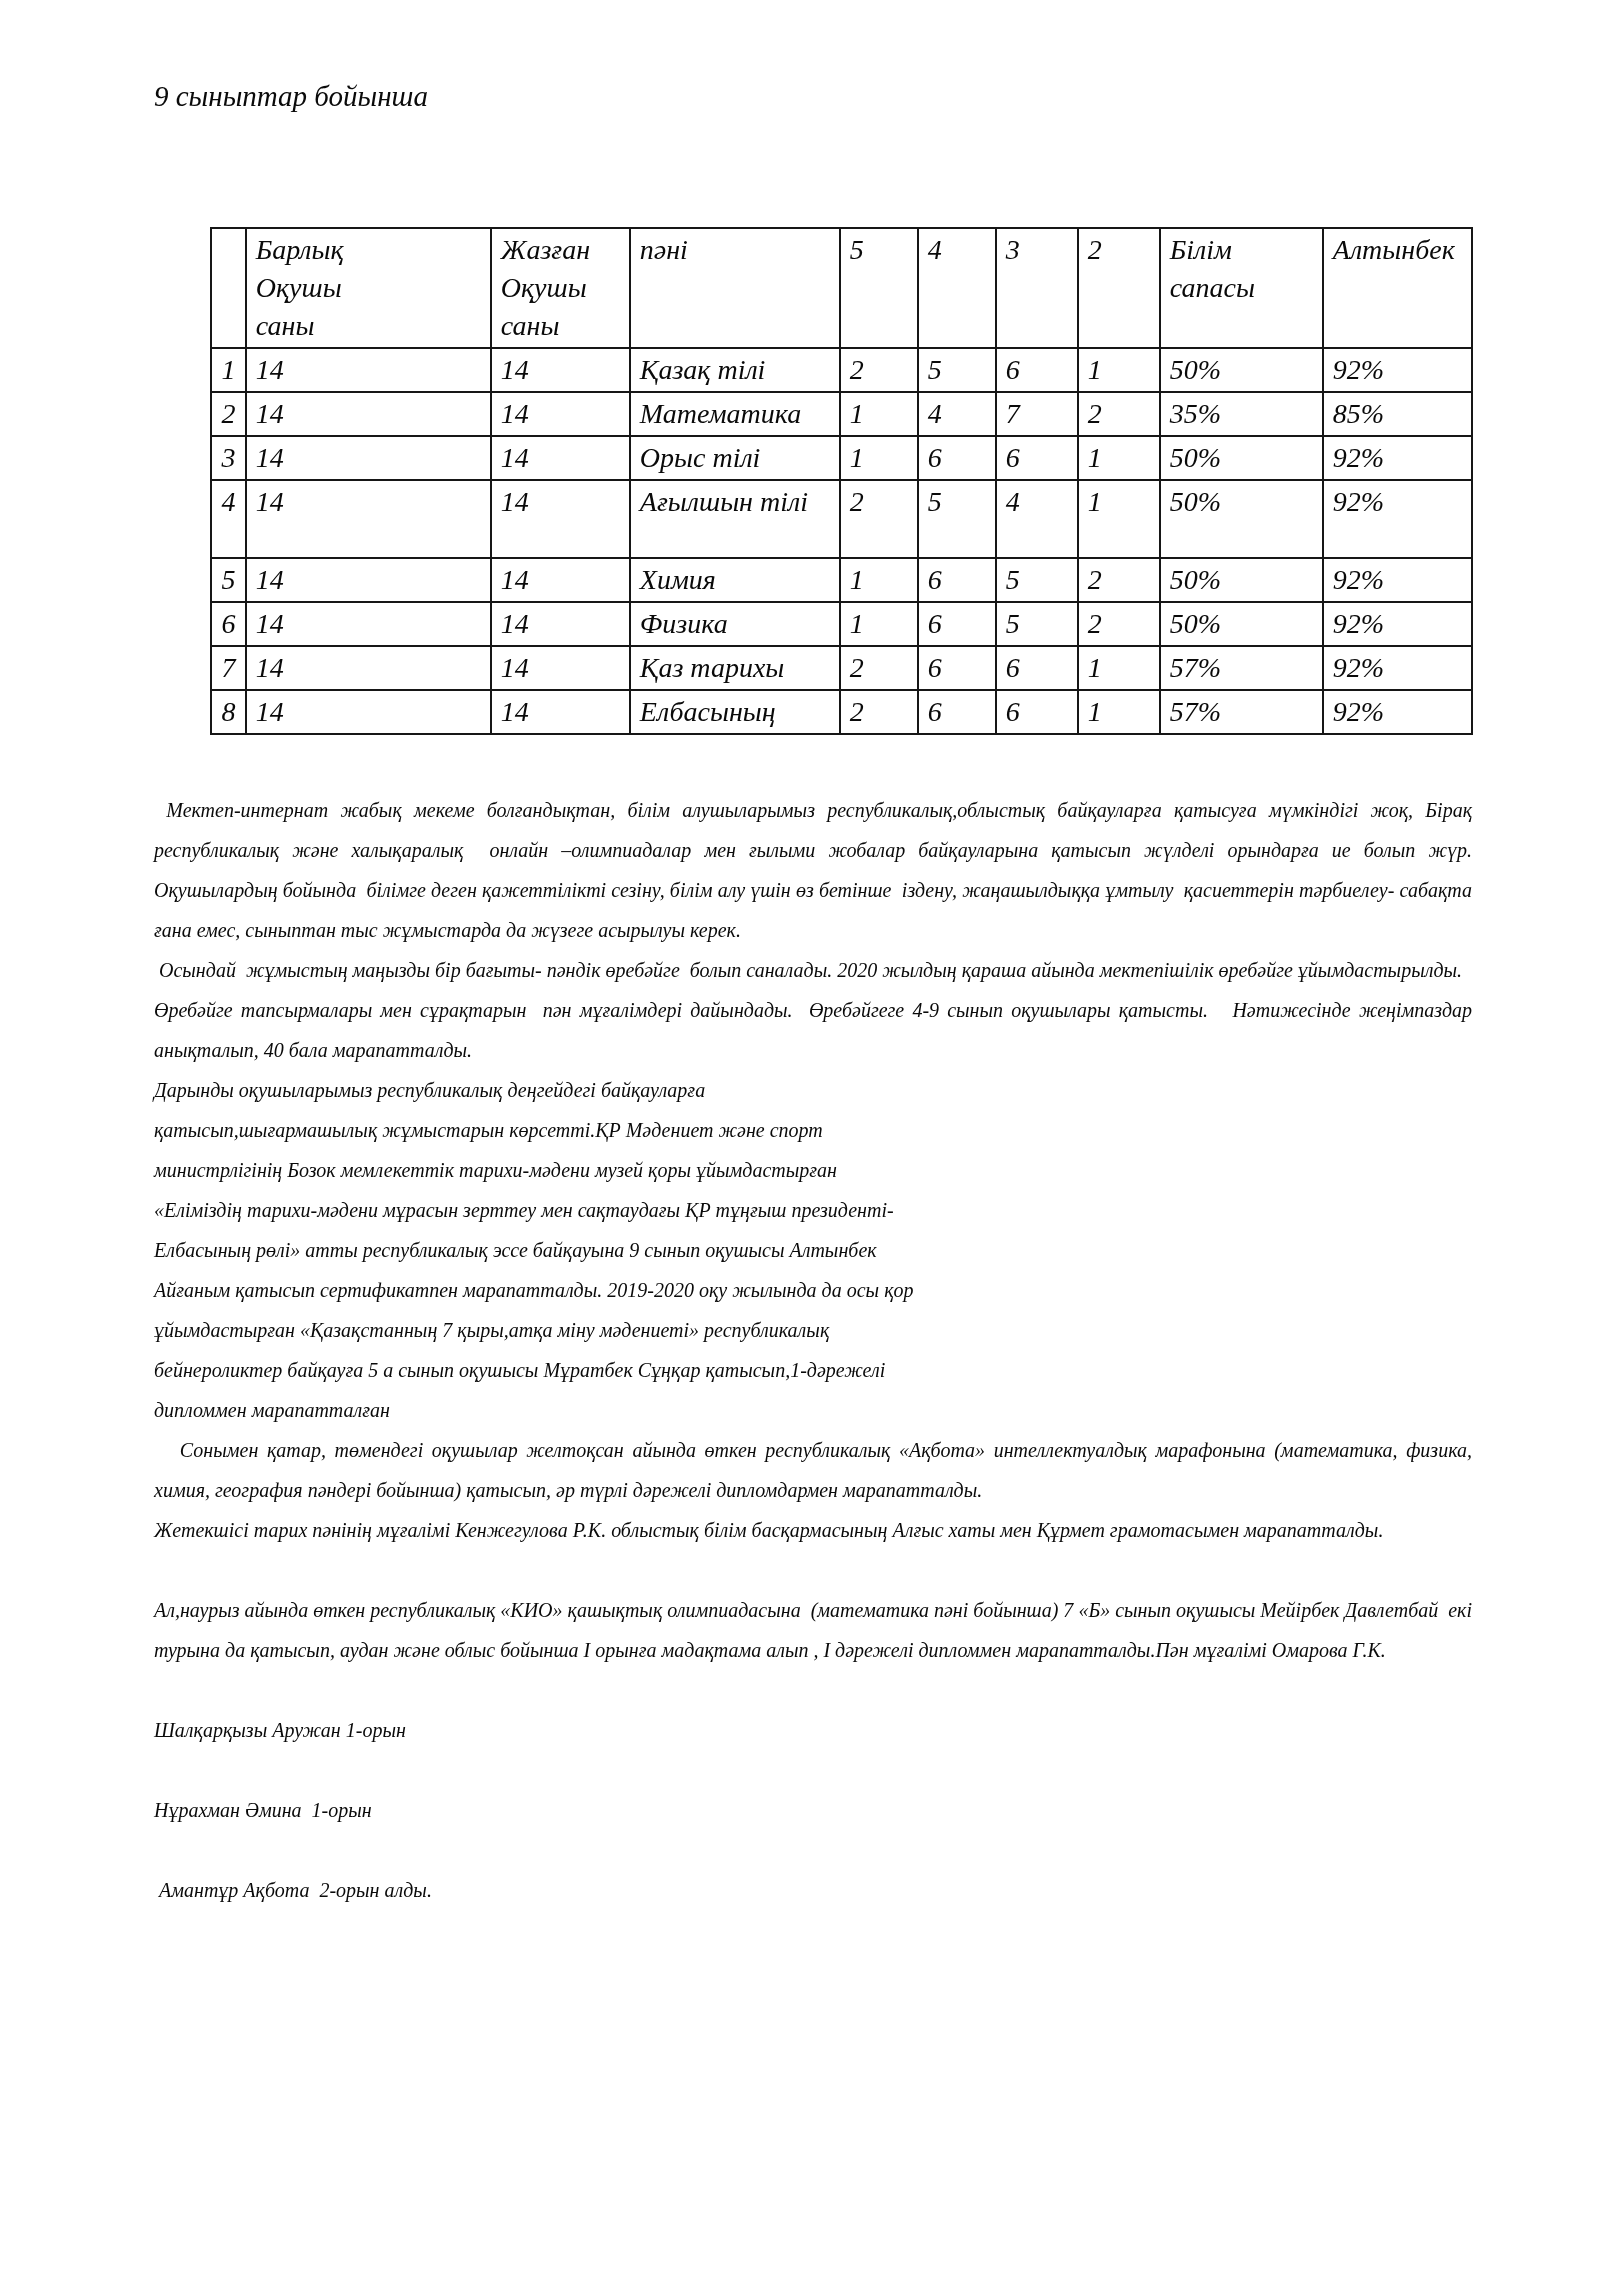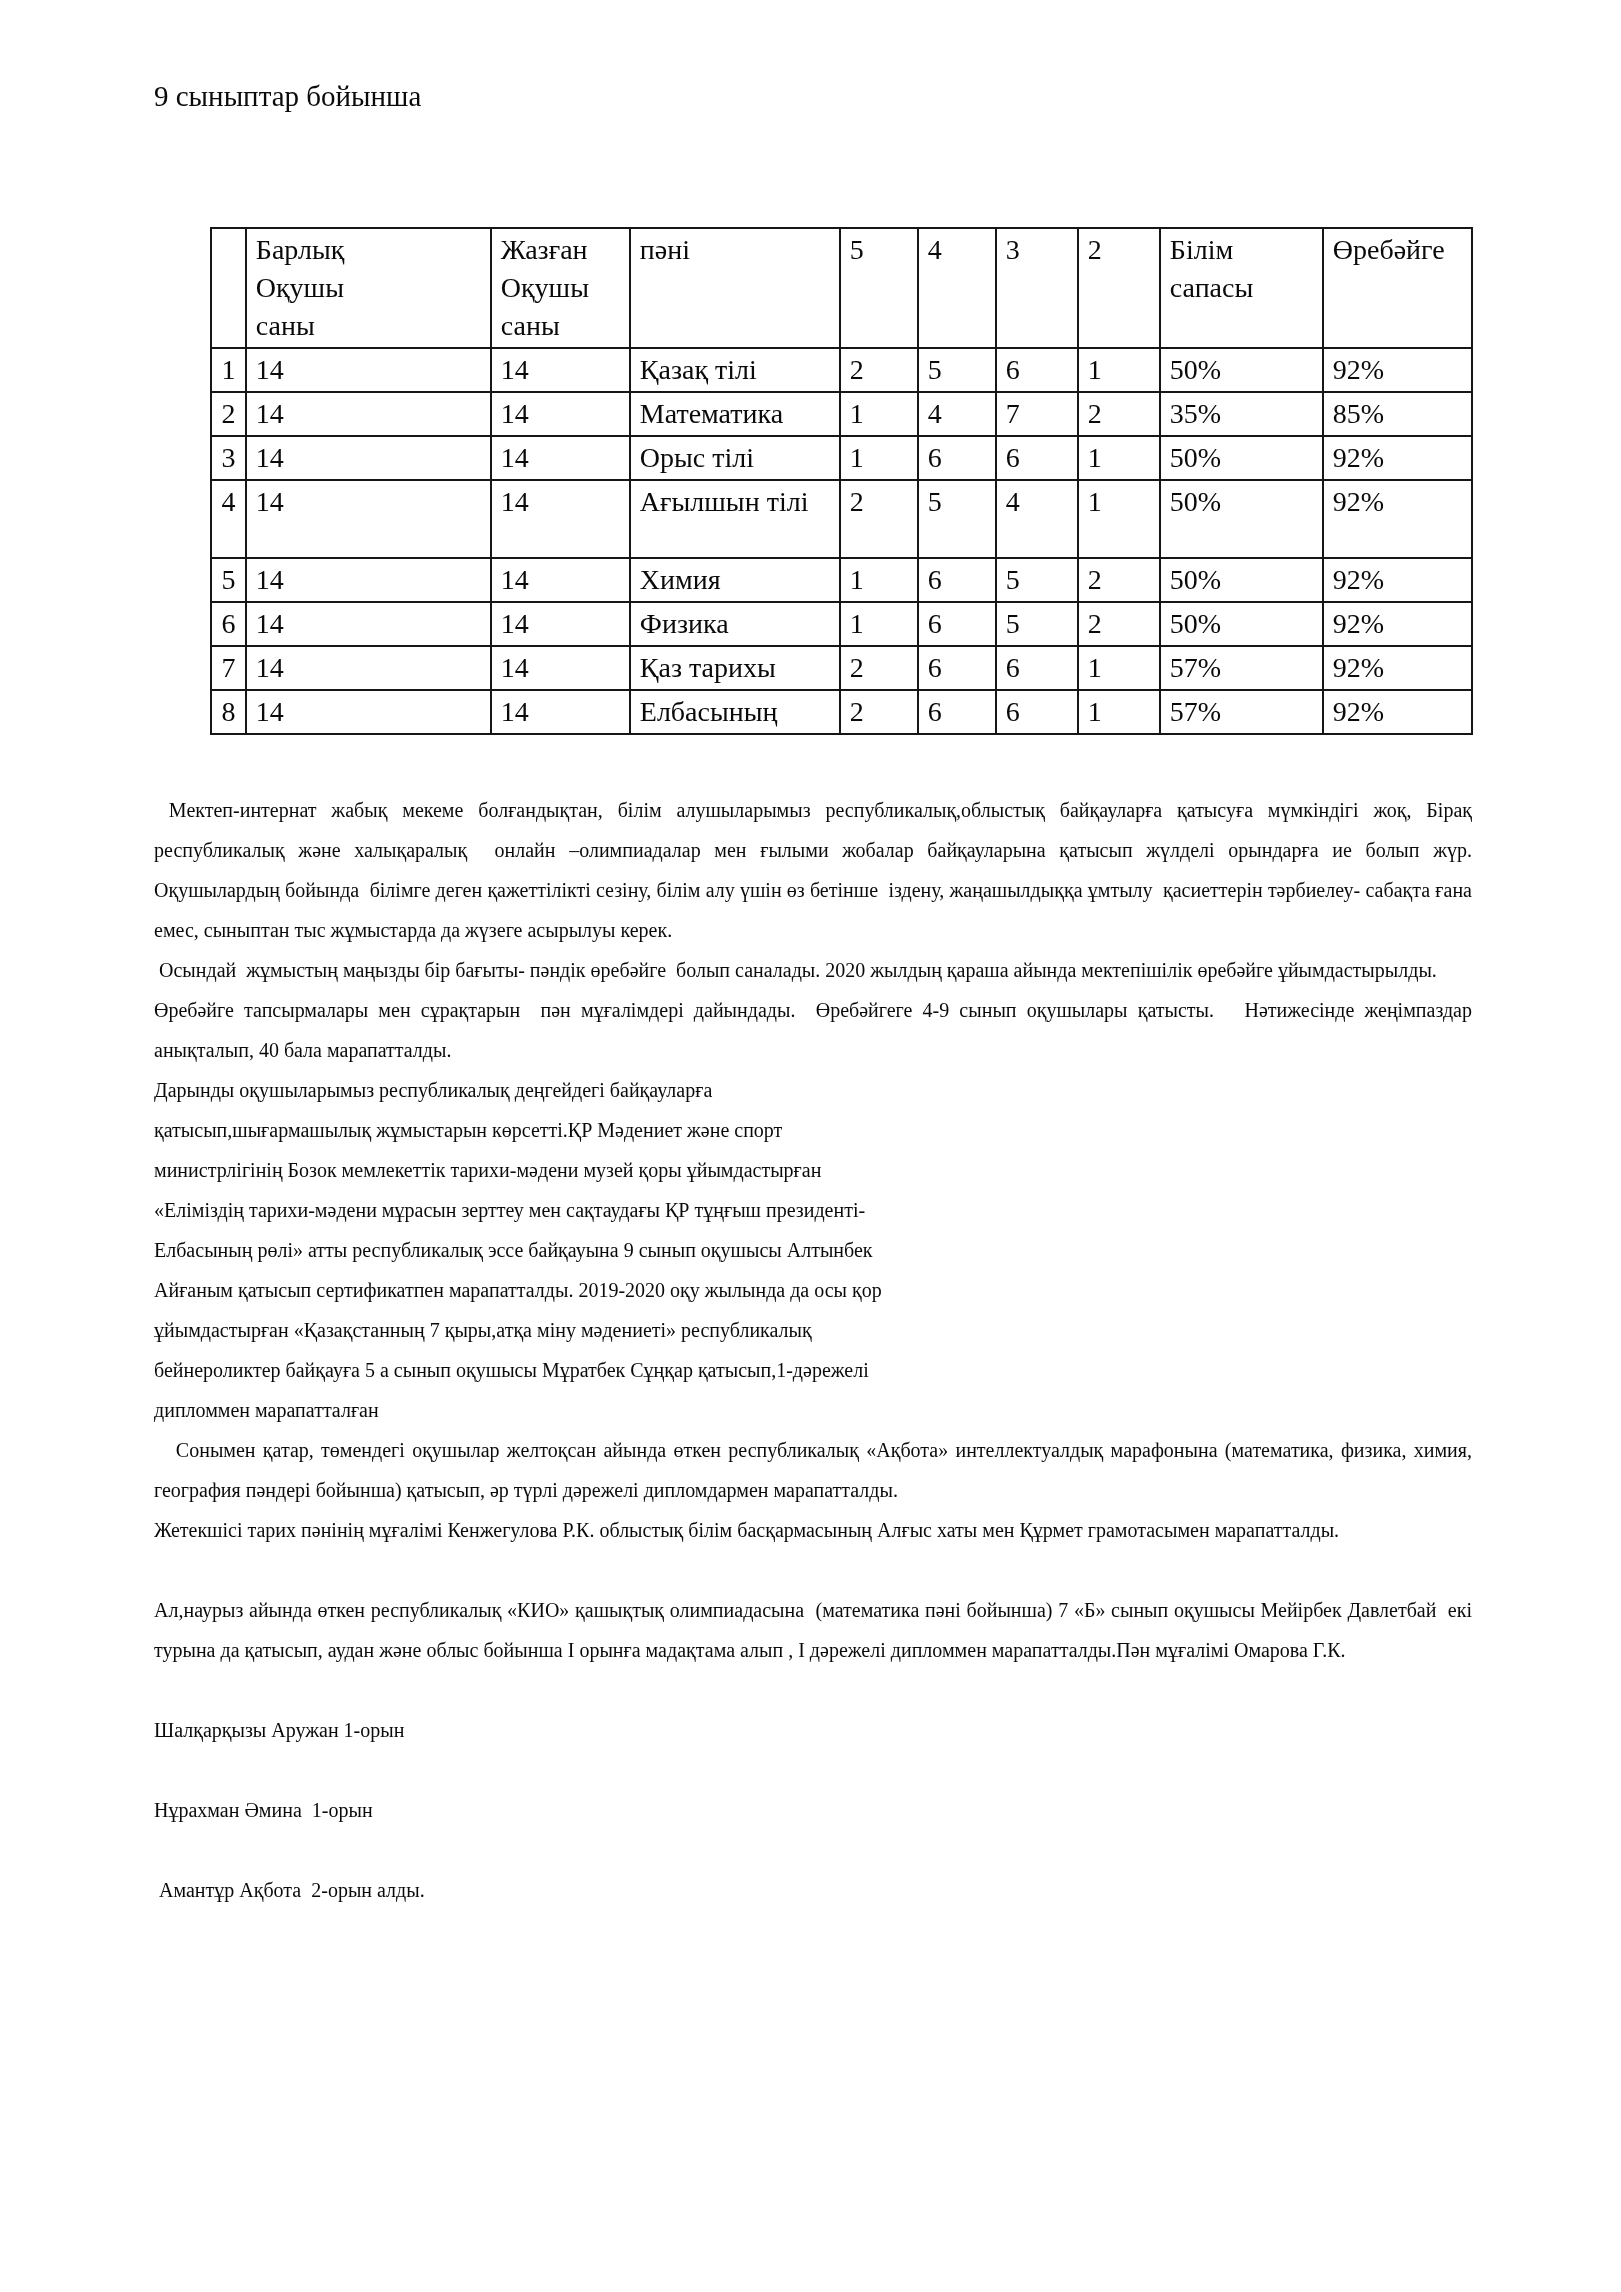--- a/index.html
+++ b/index.html
@@ -10,20 +10,21 @@
     background:#ffffff;
     color:#0a0a0a;
     font-family:"Liberation Serif","DejaVu Serif",serif;
     overflow:hidden;
   }
   .content{
     position:absolute;
     left:154px;
     top:0;
     width:1318px;
+    font-style:italic;
   }
   .title{
     margin:76px 0 0 0;
     font-size:29px;
     font-weight:400;
     line-height:41px;
   }
   .doc-table{
     margin:110px 0 0 56px;
     width:1262px;
@@ -90,21 +91,21 @@
             <th>Жазған
 Оқушы
 саны</th>
             <th>пәні</th>
             <th>5</th>
             <th>4</th>
             <th>3</th>
             <th>2</th>
             <th>Білім
 сапасы</th>
-            <th>Өребәйге</th>
+            <th>Алтынбек</th>
           </tr>
       </thead>
       <tbody>
           <tr>
             <td>1</td>
             <td>14</td>
             <td>14</td>
             <td>Қазақ тілі</td>
             <td>2</td>
             <td>5</td>

